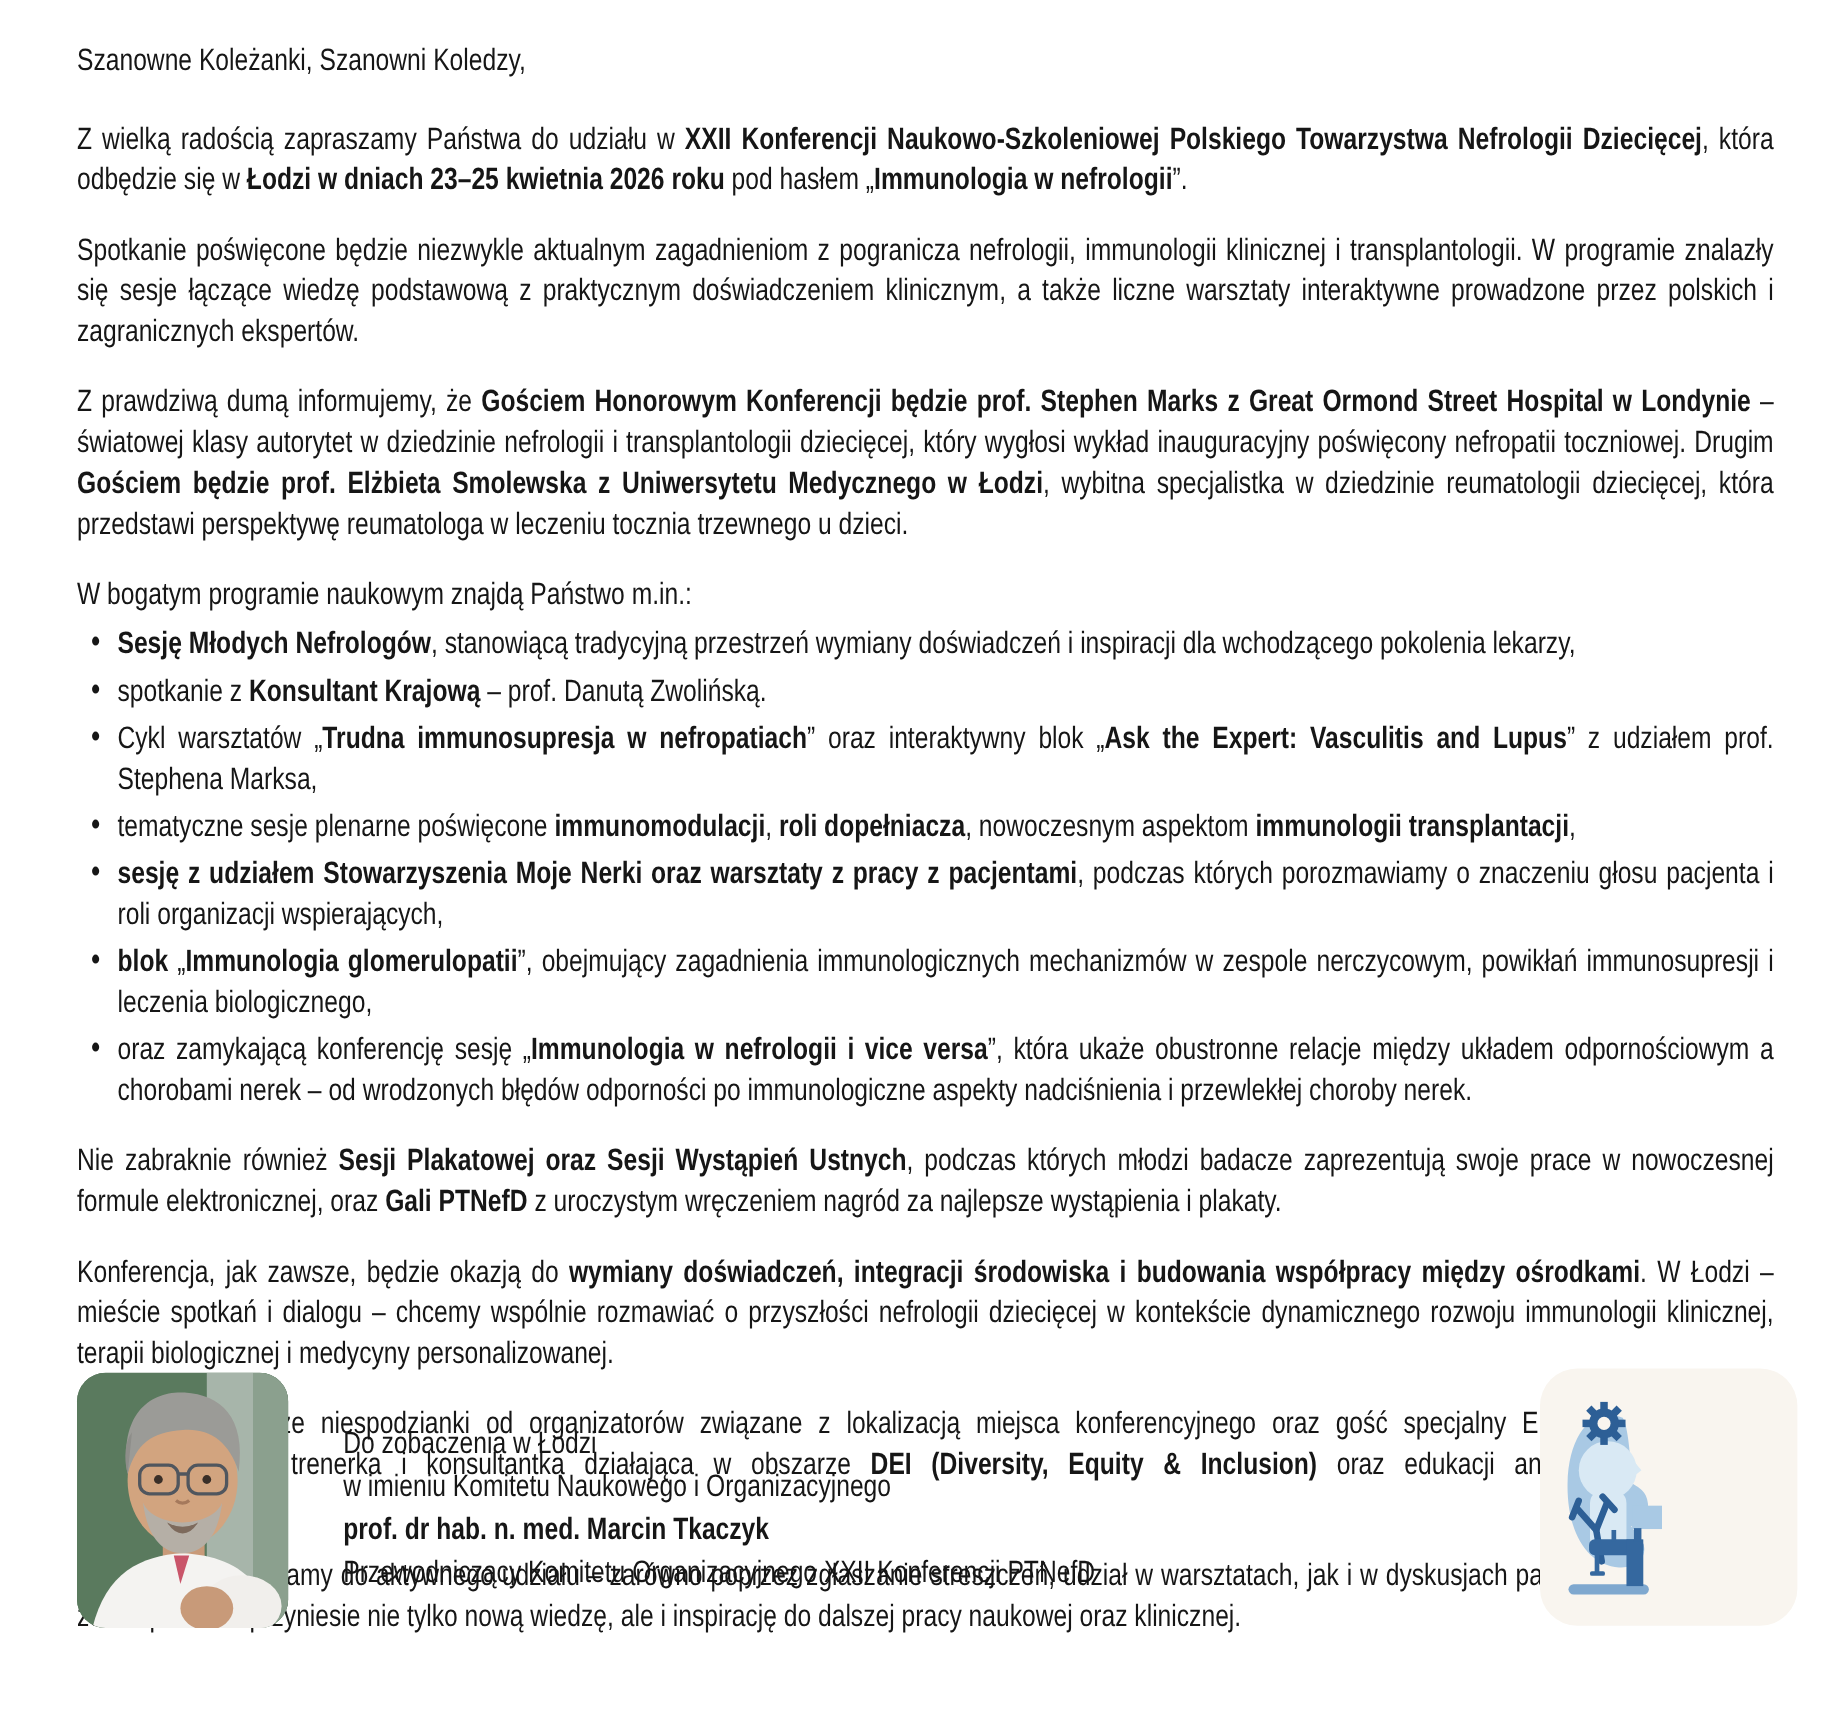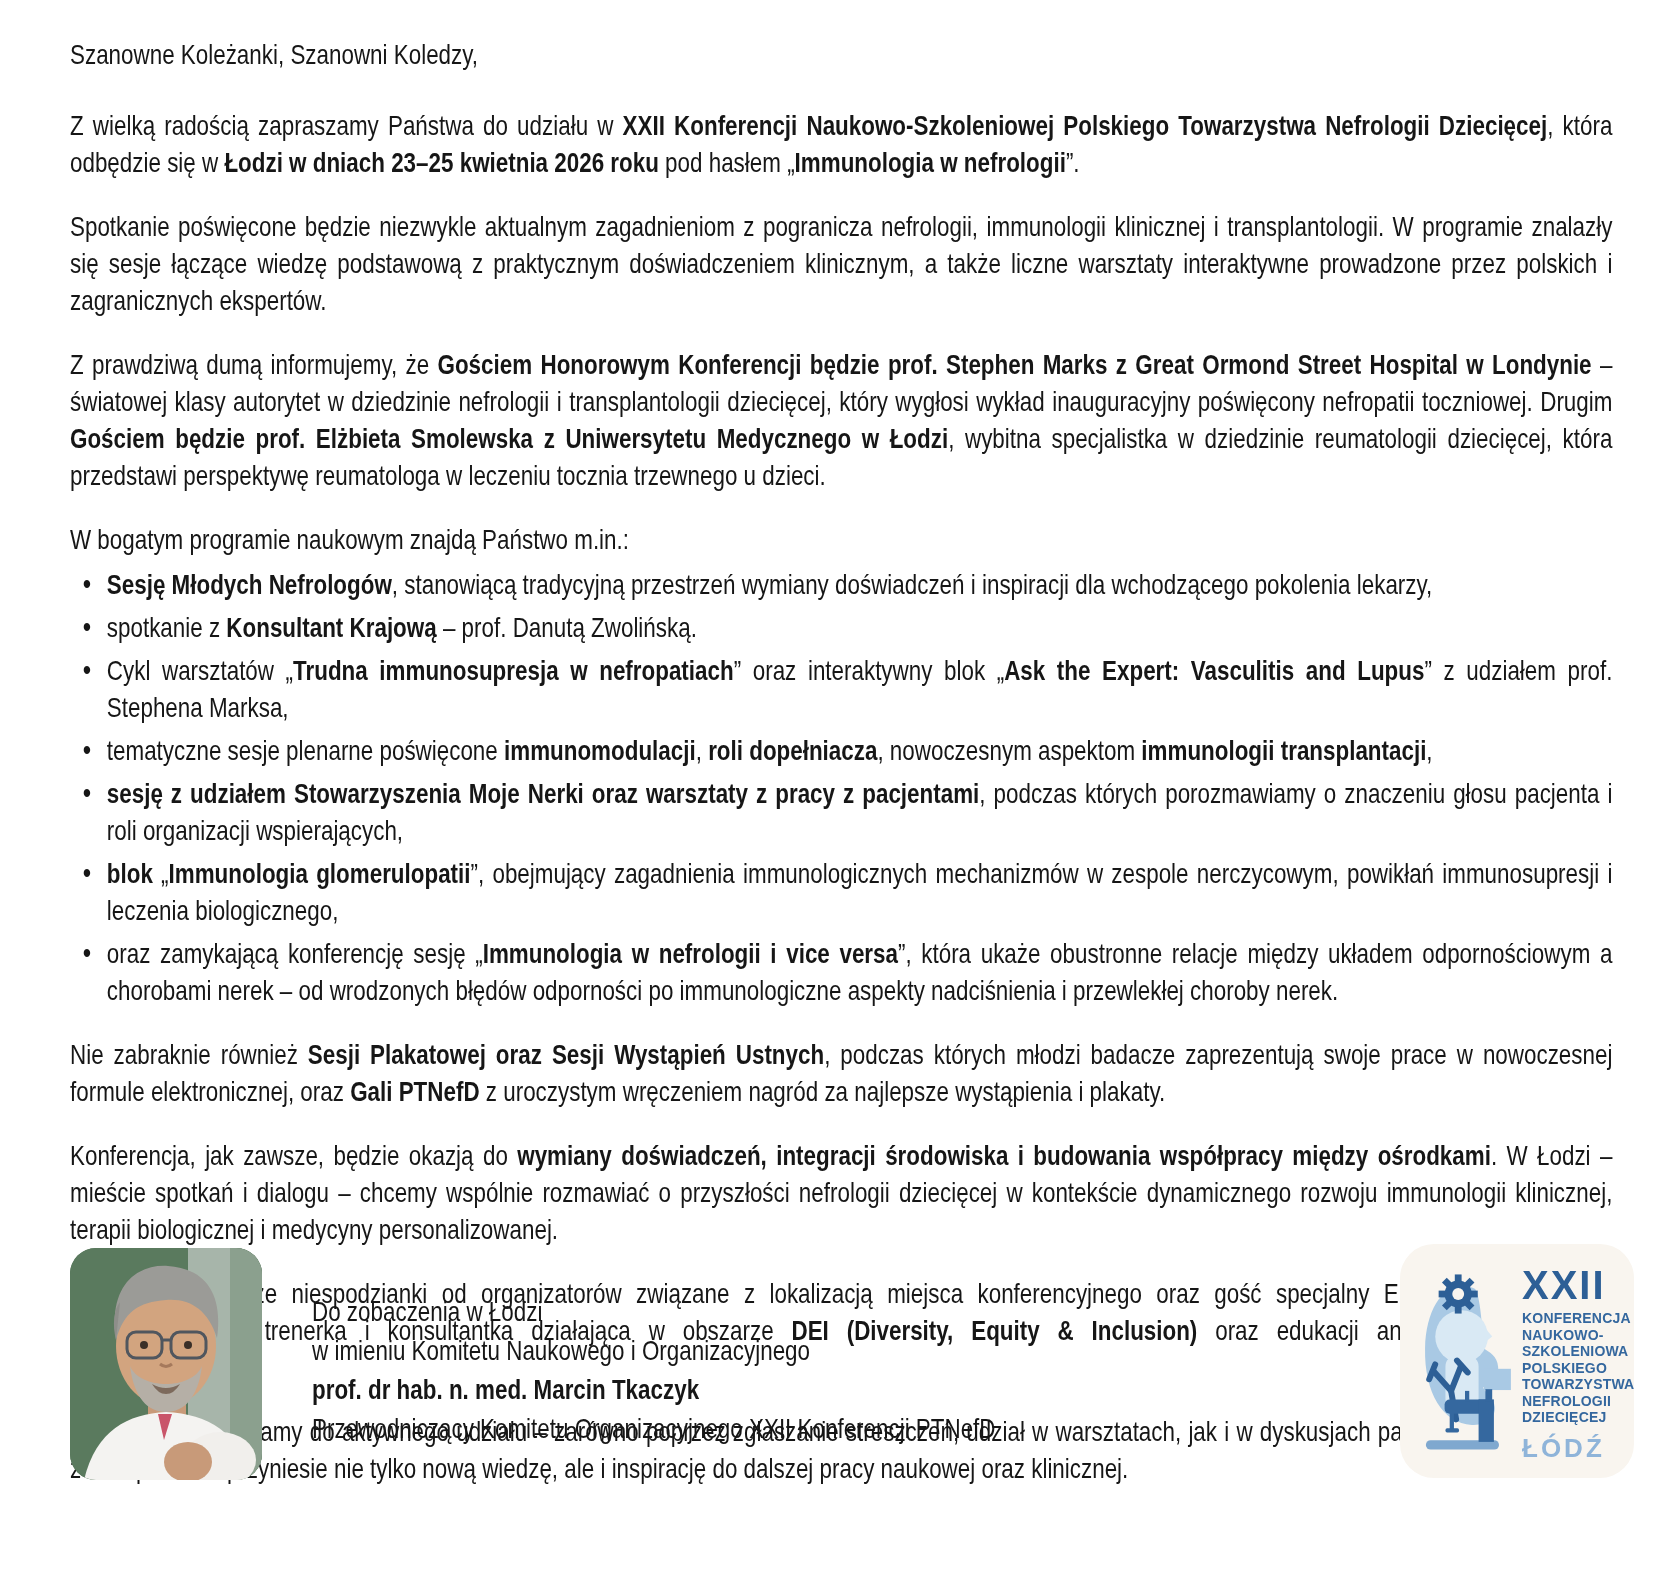--- a/index.html
+++ b/index.html
@@ -144,26 +144,13 @@
         <rect x="14" y="198" width="86" height="11" rx="5.5" fill="#7fa8cf"></rect>
         <rect x="36" y="150" width="58" height="17" rx="6" fill="#35689f"></rect>
         <rect x="76" y="150" width="18" height="50" fill="#35689f"></rect>
         <rect x="42" y="166" width="5" height="19" fill="#35689f"></rect>
         <rect x="37" y="184" width="16" height="5" rx="2" fill="#35689f"></rect>
         <rect x="60" y="140" width="5" height="12" fill="#35689f"></rect>
         <rect x="84" y="138" width="8" height="14" fill="#35689f"></rect>
       </g>
     </svg>
   </div>
-  <div class="logo-text">
-    <div class="logo-title">XXII</div>
-    <div>
-        <div class="logo-line">KONFERENCJA</div>
-        <div class="logo-line">NAUKOWO-</div>
-        <div class="logo-line">SZKOLENIOWA</div>
-        <div class="logo-line">POLSKIEGO</div>
-        <div class="logo-line">TOWARZYSTWA</div>
-        <div class="logo-line">NEFROLOGII</div>
-        <div class="logo-line">DZIECIĘCEJ</div>
-      </div>
-    <div class="logo-city">ŁÓDŹ</div>
-  </div>
 </div>
 
 </body></html>

